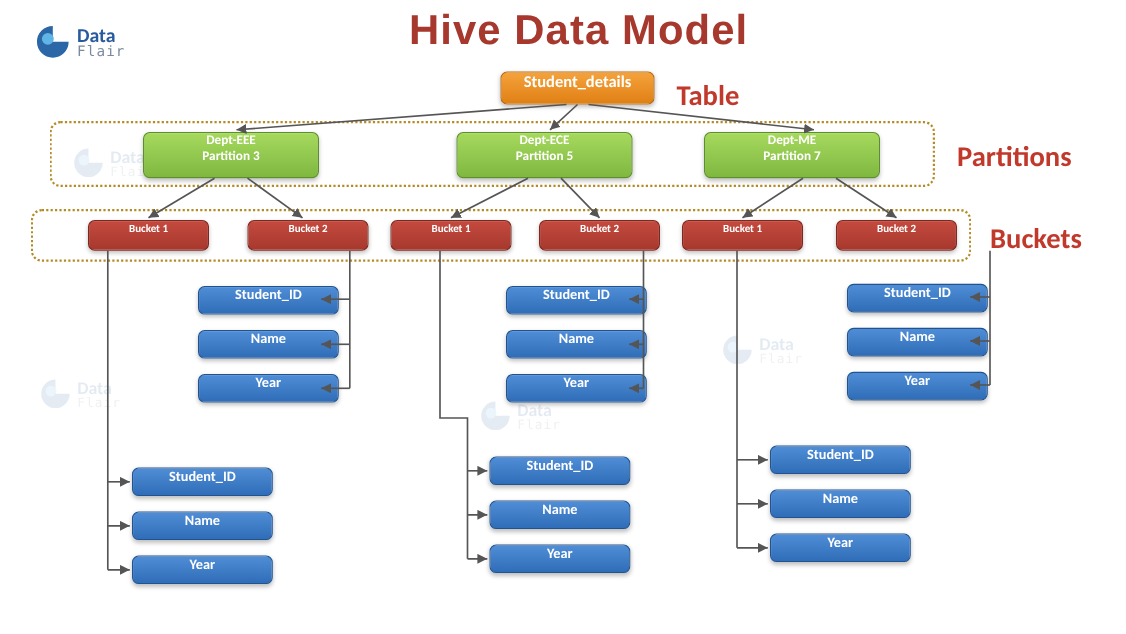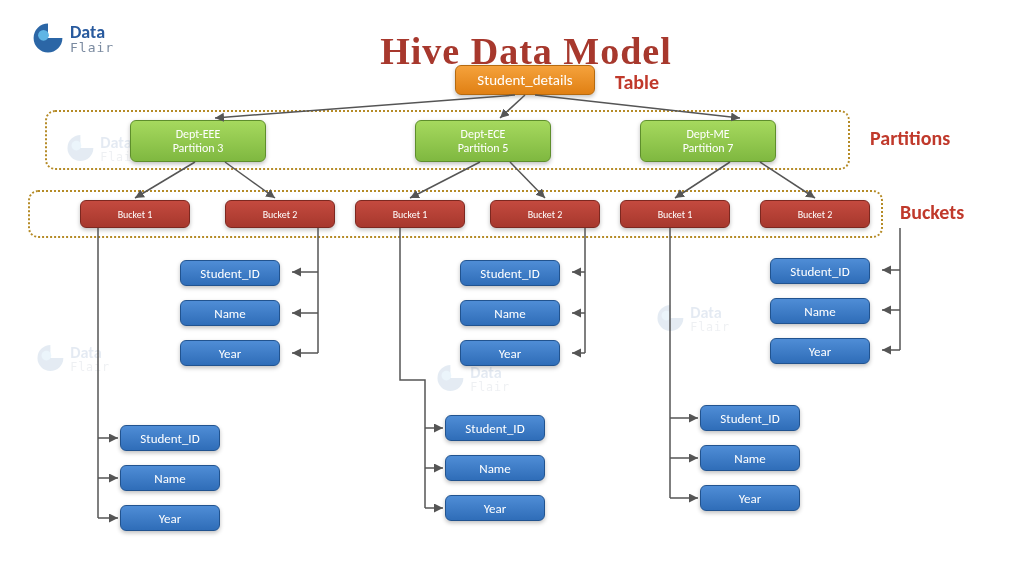--- a/index.html
+++ b/index.html
@@ -30,71 +30,71 @@
   .logo-text .l1 { color: #285a9e; font-weight: bold; font-size: 18px; }
   .logo-text .l2 { color: #7a8aa0; font-size: 13px; font-family: monospace; letter-spacing: 1px; }
   .watermark {
     position: absolute;
     opacity: 0.12;
     transform: scale(0.9);
     pointer-events: none;
   }
   .title {
     position: absolute;
-    top: 29px;
+    top: 7px;
     left: 0; right: 0;
     text-align: center;
     font-size: 38px;
     font-weight: bold;
     color: #a7382d;
     letter-spacing: 1px;
-    font-family: Liberation Serif, serif;
+    font-family: Liberation Sans, sans-serif;
     margin-left: 28px;
   }
   .node {
     position: absolute;
     color: #fff;
     font-size: 13px;
     text-align: center;
     display: flex;
     flex-direction: column;
-    justify-content: center;
+    justify-content: flex-start;
     border-radius: 6px;
     box-shadow: 0 2px 4px rgba(0,0,0,.25);
-    font-weight: 400;
+    font-weight: 700;
   }
   .table-node {
     background: linear-gradient(#f5a23c, #e08014);
     border: 1px solid #b56a10;
     width: 140px; height: 30px;
     font-size: 15px;
   }
   .part-node {
     background: linear-gradient(#a6d95e, #7fb840);
     border: 1px solid #5e8e2c;
-    width: 136px; height: 42px;
+    width: 160px; height: 42px;
     font-size: 12px;
   }
   .bucket-node {
     background: linear-gradient(#c44a3f, #a7382d);
     border: 1px solid #7d2820;
     width: 110px; height: 28px;
     font-size: 10px;
   }
   .field-node {
     background: linear-gradient(#4f8dd6, #2f6db8);
     border: 1px solid #21538f;
-    width: 100px; height: 26px;
+    width: 128px; height: 26px;
     font-size: 13px;
   }
   .label {
     position: absolute;
     color: #c0392b;
     font-weight: bold;
-    font-size: 20px;
+    font-size: 26px;
   }
   .region {
     position: absolute;
     border: 2px dotted #b58b27;
     border-radius: 10px;
   }
   svg.connectors {
     position: absolute;
     top: 0; left: 0;
     width: 1024px; height: 576px;

